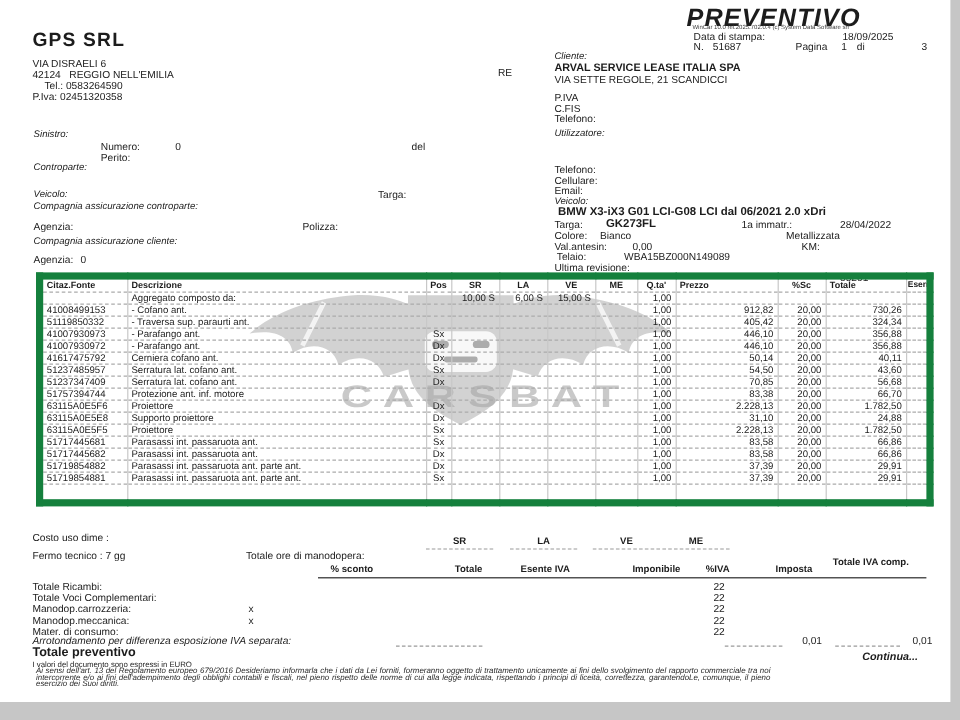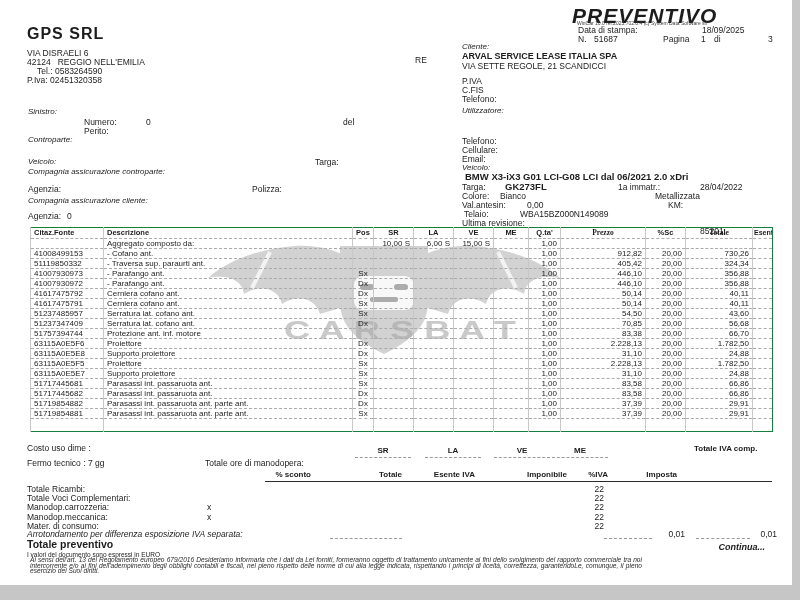--- a/index.html
+++ b/index.html
@@ -83,48 +83,48 @@
   #ve-vin{left:520px;top:210px;}
   #ve-rev{left:462px;top:219px;}
 
   
   #wm{position:absolute;left:200px;top:236px;width:368px;height:128px;z-index:0;}
 
   
   .parts-table{
     position:absolute;left:30px;top:227px;width:742px;z-index:1;
     border-collapse:collapse;table-layout:fixed;
-    font-size:8px;border:1px solid #15803d;
+    font-size:8px;border:6px solid #15803d;
   }
   .parts-table th{height:10px;line-height:10px;font-size:7.5px;font-weight:bold;overflow:hidden;
     padding:0 3px;border-left:1px solid #c8c8c8;border-bottom:1px dashed #ababab;text-align:center;}
   .parts-table td{height:9px;line-height:9px;overflow:hidden;padding:0 3px;
     border-left:1px solid #c8c8c8;border-bottom:1px dashed #ababab;}
   .parts-table th.c0,.parts-table th.c1{text-align:left;}
-  .parts-table th.c8,.parts-table th.c10{text-align:center;font-family:Liberation Serif, serif;}
+  .parts-table th.c8,.parts-table th.c10{text-align:left;}
   .parts-table th.c11{font-size:7px;padding:0 1px;}
   .parts-table td.c0,.parts-table td.c1{text-align:left;}
   .parts-table td.c2,.parts-table td.c11{text-align:center;}
   .parts-table td.c3,.parts-table td.c4,.parts-table td.c5,.parts-table td.c6,
   .parts-table td.c7,.parts-table td.c8,.parts-table td.c9,.parts-table td.c10{text-align:right;}
   .parts-table tr.filler td{height:12px;}
 
   
   #f-costo{left:27px;top:444px;}
   .hourcol{position:absolute;width:56px;text-align:center;font-size:8px;font-weight:bold;
     border-bottom:1px dashed #9a9a9a;padding-bottom:2px;white-space:pre;}
   #hc0{left:355px;top:446px;} #hc1{left:425px;top:446px;}
   #hc2{left:494px;top:446px;} #hc3{left:552px;top:446px;}
   #f-fermo{left:27px;top:459px;}
   #f-mano{left:205px;top:459px;}
   .thead8{position:absolute;font-size:8px;font-weight:bold;text-align:right;white-space:pre;}
   #th0{left:241px;top:470px;width:70px;} #th1{left:342px;top:470px;width:60px;}
   #th2{left:413px;top:470px;width:62px;} #th3{left:498px;top:470px;width:69px;}
   #th4{left:570px;top:470px;width:38px;} #th5{left:628px;top:470px;width:49px;}
-  #th6{left:694px;top:444px;width:86px;text-align:left;}
+  #th6{left:694px;top:464px;width:86px;text-align:left;}
   #f-rule{position:absolute;left:265px;top:481px;width:507px;height:0;border-top:1px solid #2a2a2a;}
   #f-rows{position:absolute;left:27px;top:484px;width:750px;}
   .taxrow{position:relative;height:9.2px;font-size:8.5px;}
   .taxrow .tl{position:absolute;left:0;white-space:pre;}
   .taxrow .tx{position:absolute;left:180px;}
   .taxrow .ti{position:absolute;left:545px;width:32px;text-align:right;}
   #f-roundl{left:27px;top:530px;font-style:italic;}
   .dash{position:absolute;height:0;border-top:1px dashed #9a9a9a;}
   #dash-c{left:330px;top:538px;width:72px;}
   #dash-a{left:604px;top:538px;width:48px;}
@@ -334,34 +334,20 @@
           <td class="c4"></td>
           <td class="c5"></td>
           <td class="c6"></td>
           <td class="c7">1,00</td>
           <td class="c8">50,14</td>
           <td class="c9">20,00</td>
           <td class="c10">40,11</td>
           <td class="c11"></td>
         </tr>
         <tr>
-          <td class="c0">41617475791</td>
-          <td class="c1">Cerniera cofano ant.</td>
-          <td class="c2">Sx</td>
-          <td class="c3"></td>
-          <td class="c4"></td>
-          <td class="c5"></td>
-          <td class="c6"></td>
-          <td class="c7">1,00</td>
-          <td class="c8">50,14</td>
-          <td class="c9">20,00</td>
-          <td class="c10">40,11</td>
-          <td class="c11"></td>
-        </tr>
-        <tr>
           <td class="c0">51237485957</td>
           <td class="c1">Serratura lat. cofano ant.</td>
           <td class="c2">Sx</td>
           <td class="c3"></td>
           <td class="c4"></td>
           <td class="c5"></td>
           <td class="c6"></td>
           <td class="c7">1,00</td>
           <td class="c8">54,50</td>
           <td class="c9">20,00</td>
@@ -429,34 +415,20 @@
           <td class="c1">Proiettore</td>
           <td class="c2">Sx</td>
           <td class="c3"></td>
           <td class="c4"></td>
           <td class="c5"></td>
           <td class="c6"></td>
           <td class="c7">1,00</td>
           <td class="c8">2.228,13</td>
           <td class="c9">20,00</td>
           <td class="c10">1.782,50</td>
-          <td class="c11"></td>
-        </tr>
-        <tr>
-          <td class="c0">63115A0E5E7</td>
-          <td class="c1">Supporto proiettore</td>
-          <td class="c2">Sx</td>
-          <td class="c3"></td>
-          <td class="c4"></td>
-          <td class="c5"></td>
-          <td class="c6"></td>
-          <td class="c7">1,00</td>
-          <td class="c8">31,10</td>
-          <td class="c9">20,00</td>
-          <td class="c10">24,88</td>
           <td class="c11"></td>
         </tr>
         <tr>
           <td class="c0">51717445681</td>
           <td class="c1">Parasassi int. passaruota ant.</td>
           <td class="c2">Sx</td>
           <td class="c3"></td>
           <td class="c4"></td>
           <td class="c5"></td>
           <td class="c6"></td>

